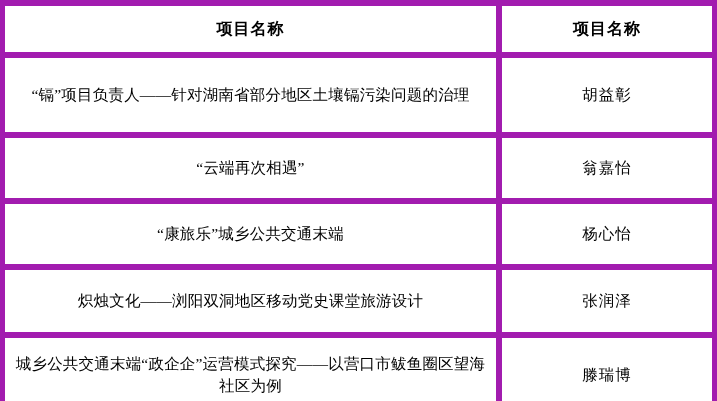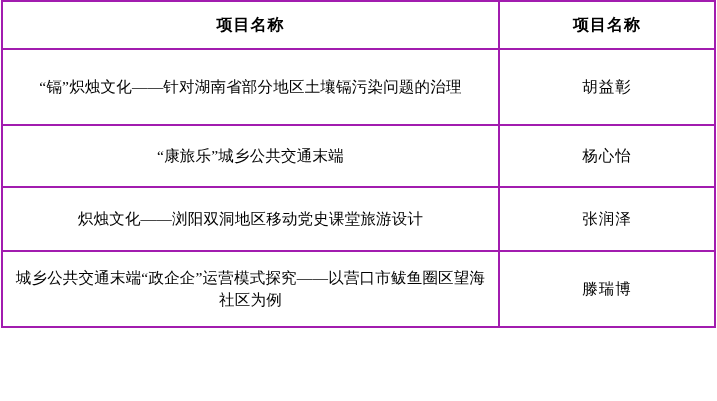--- a/index.html
+++ b/index.html
@@ -23,21 +23,21 @@
     justify-content: center;
   }
   table.project-table {
     border-collapse: collapse;
     width: 715px;
     margin: 0 auto;
     table-layout: fixed;
   }
   table.project-table td,
   table.project-table th {
-    border: 2px solid #a21caf;
+    border: 6px solid #a21caf;
     text-align: center;
     vertical-align: middle;
     padding: 6px 8px;
     font-size: 15.5px;
     line-height: 1.45;
     font-family: "Liberation Serif", "DejaVu Serif", serif;
   }
   table.project-table thead th {
     font-weight: bold;
     height: 34px;
@@ -70,22 +70,26 @@
       <col class="col-owner">
     </colgroup>
     <thead>
       <tr>
         <th>项目名称</th>
         <th>项目名称</th>
       </tr>
     </thead>
     <tbody>
       <tr class="r2">
-        <td class="name-cell">“镉”炽烛文化——针对湖南省部分地区土壤镉污染问题的治理</td>
+        <td class="name-cell">“镉”项目负责人——针对湖南省部分地区土壤镉污染问题的治理</td>
         <td class="owner-cell">胡益彰</td>
+      </tr>
+      <tr class="r3">
+        <td class="name-cell">“云端再次相遇”</td>
+        <td class="owner-cell">翁嘉怡</td>
       </tr>
       <tr class="r4">
         <td class="name-cell">“康旅乐”城乡公共交通末端</td>
         <td class="owner-cell">杨心怡</td>
       </tr>
       <tr class="r5">
         <td class="name-cell">炽烛文化——浏阳双洞地区移动党史课堂旅游设计</td>
         <td class="owner-cell">张润泽</td>
       </tr>
       <tr class="r6">

